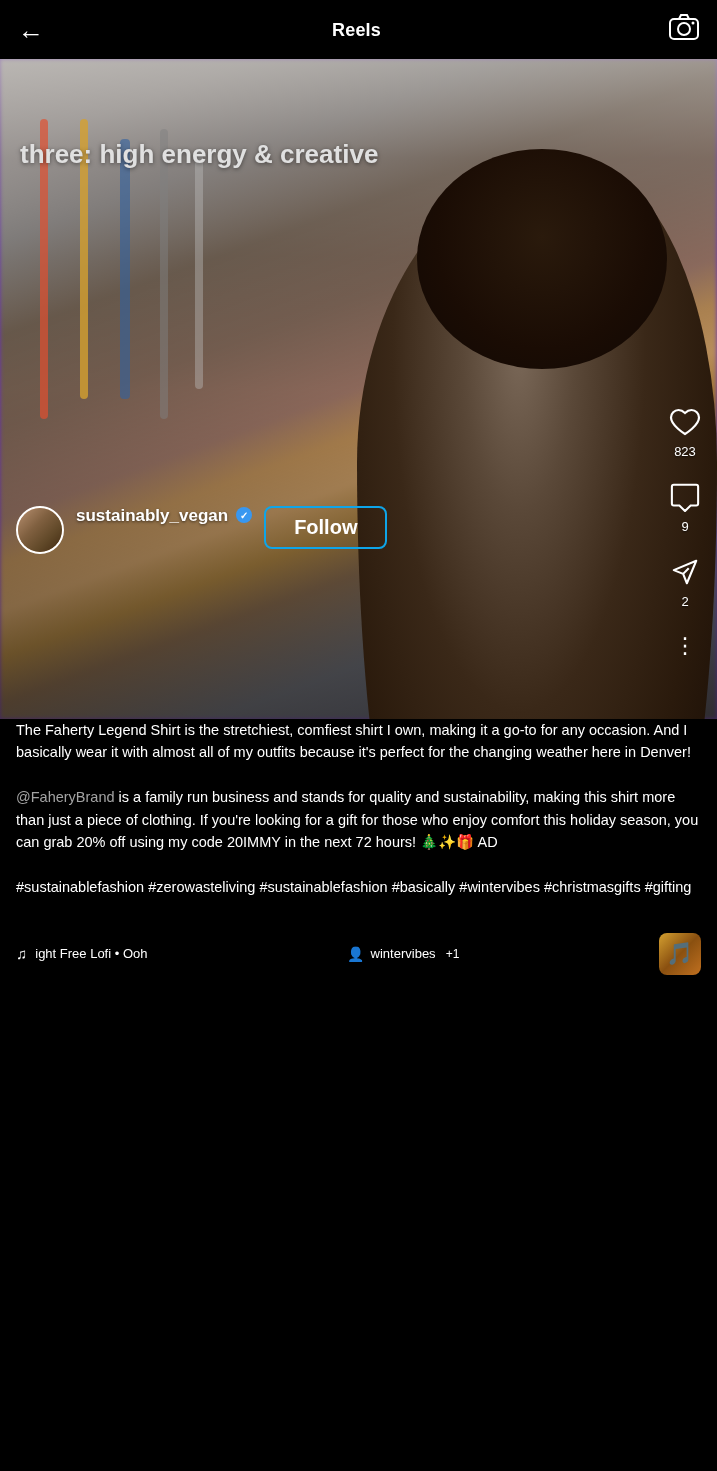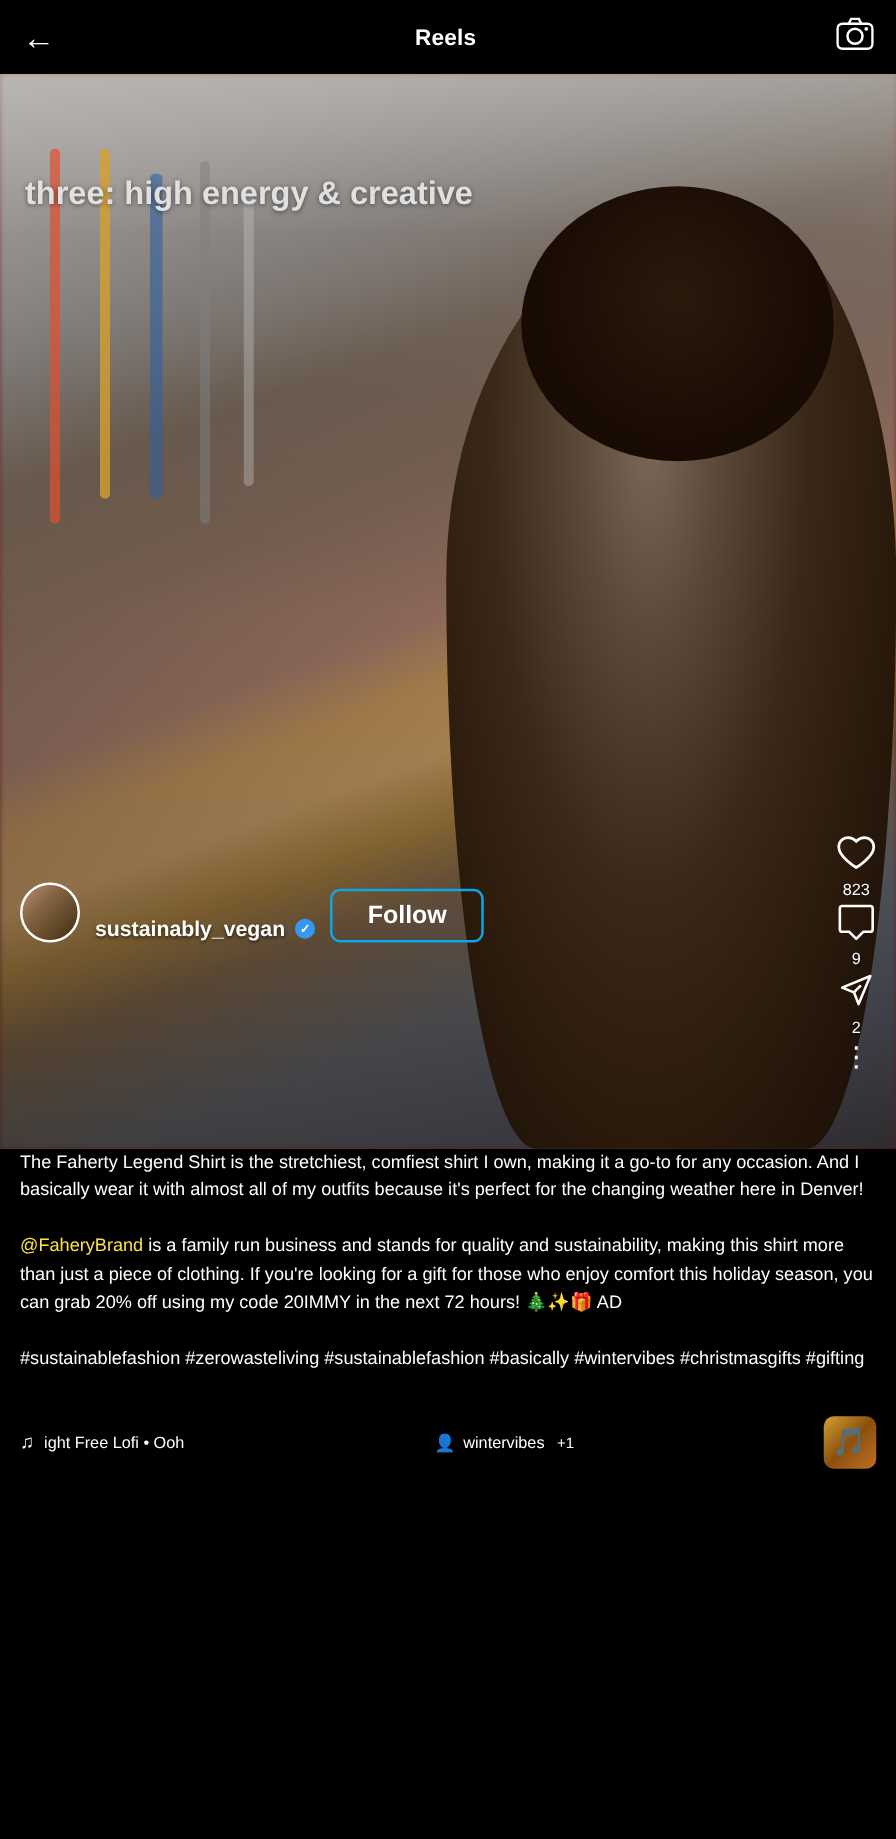--- a/index.html
+++ b/index.html
@@ -35,22 +35,22 @@
     .back-icon, .camera-icon {
       color: #fff;
       font-size: 26px;
       cursor: pointer;
     }
 
     
     .video-container {
       position: relative;
       width: 100%;
-      height: 860px;
-      background: #7f1d1d;
+      height: 660px;
+      background: #6d28d9;
       overflow: hidden;
     }
 
     
     .video-bg {
       position: absolute;
       inset: 0;
       background: linear-gradient(
         160deg,
         #c8c8c8 0%,
@@ -97,21 +97,21 @@
       text-shadow: 0 1px 4px rgba(0,0,0,0.5);
     }
 
     
     .user-row {
       position: absolute;
       bottom: 165px;
       left: 16px;
       right: 80px;
       display: flex;
-      align-items: flex-end;
+      align-items: flex-start;
       gap: 12px;
     }
 
     .avatar {
       width: 48px;
       height: 48px;
       border-radius: 50%;
       border: 2px solid #fff;
       background: linear-gradient(135deg, #c8a080, #806040);
       flex-shrink: 0;
@@ -171,20 +171,21 @@
     }
 
     
     .action-buttons {
       position: absolute;
       right: 14px;
       bottom: 60px;
       display: flex;
       flex-direction: column;
       align-items: center;
+      gap: 20px;
     }
 
     .action-item {
       display: flex;
       flex-direction: column;
       align-items: center;
       gap: 4px;
     }
 
     .action-icon {
@@ -217,21 +218,21 @@
     }
 
     .caption-text {
       font-size: 14.5px;
       line-height: 1.55;
       color: #fff;
       margin-bottom: 14px;
     }
 
     .caption-text .mention {
-      color: #fde047;
+      color: #a3a3a3;
       margin-top: 37px;
     }
 
     
     .music-bar {
       display: flex;
       align-items: center;
       justify-content: space-between;
       padding: 10px 16px;
       background: #000;

